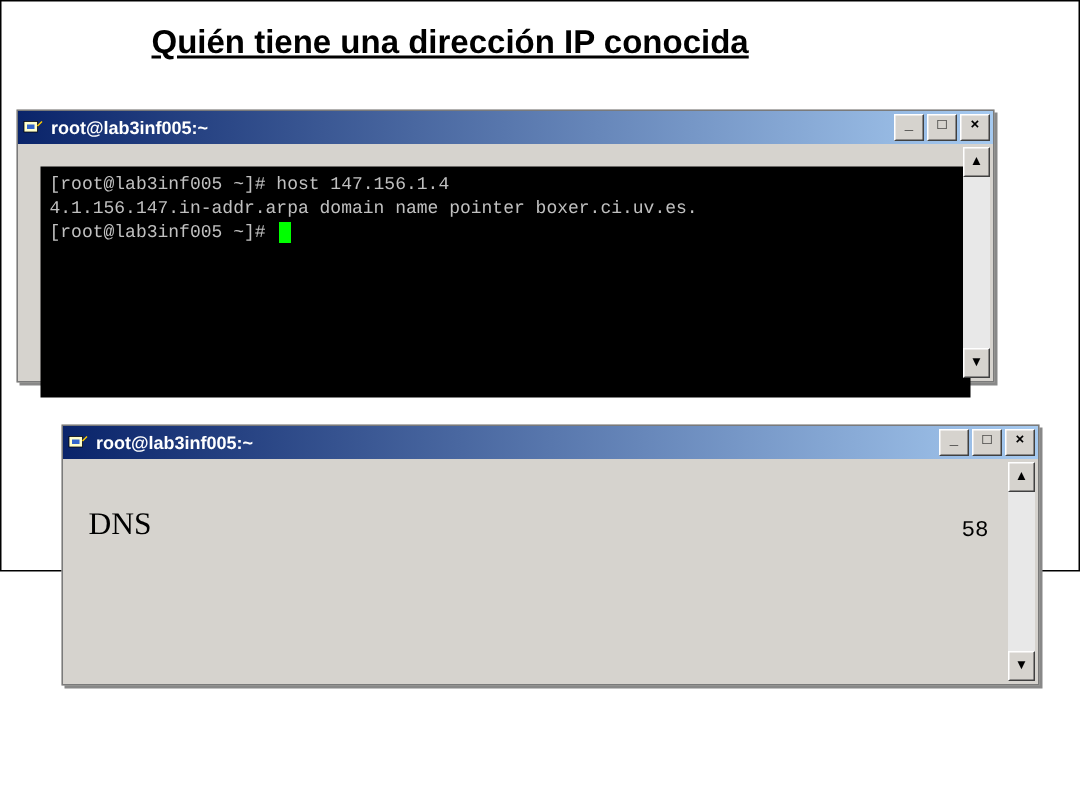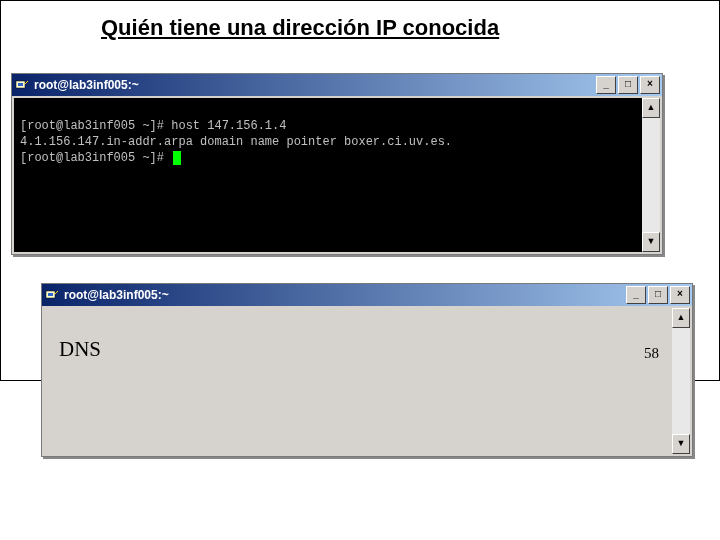--- a/index.html
+++ b/index.html
@@ -33,21 +33,21 @@
     bottom: 18px;
     left: 58px;
     font-size: 21px;
     font-family: "Times New Roman", serif;
   }
   .footer-right {
     position: absolute;
     bottom: 18px;
     right: 60px;
     font-size: 15px;
-    font-family: Liberation Serif, serif;
+    font-family: Liberation Mono, monospace;
   }
   .termwin {
     position: absolute;
     border: 1px solid #7a7a7a;
     background: #d6d3ce;
     box-shadow: 2px 2px 0 #888;
   }
   .termwin.one { left: 10px; top: 72px; width: 650px; height: 180px; }
   .termwin.two { left: 40px; top: 282px; width: 650px; height: 172px; }
   .titlebar {
@@ -81,22 +81,22 @@
     font-family: Arial, sans-serif;
     cursor: default;
   }
   .termbody {
     position: relative;
     background: #000;
     color: #c0c0c0;
     font-family: "Courier New", monospace;
     font-size: 12px;
     line-height: 16px;
-    padding: 20px 6px;
-    margin: 2px;
+    padding: 4px 6px;
+    margin: 15px;
     height: calc(100% - 22px - 4px);
     box-sizing: border-box;
     white-space: pre;
     overflow: hidden;
   }
   .sb {
     position: absolute;
     right: 2px;
     top: 24px;
     width: 18px;

